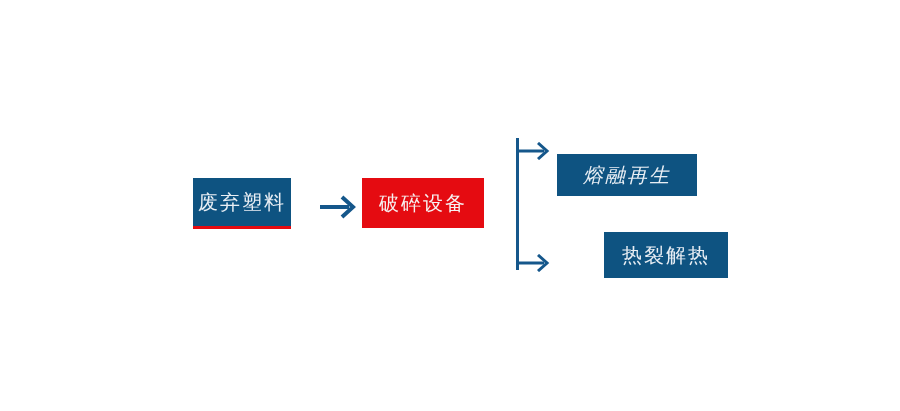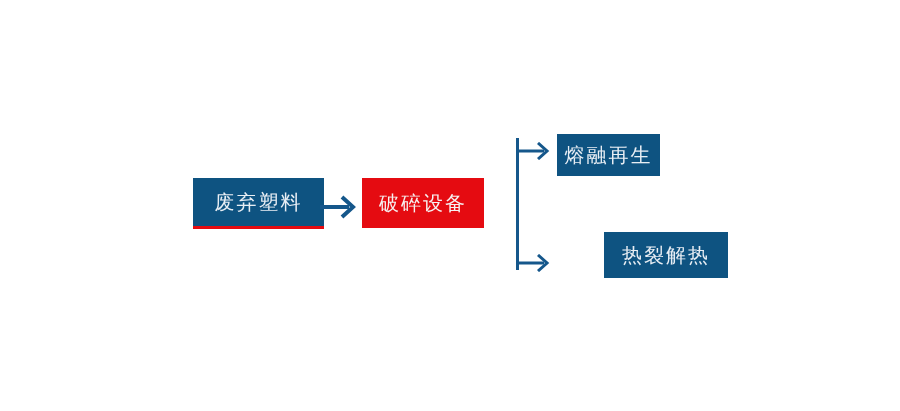--- a/index.html
+++ b/index.html
@@ -29,30 +29,30 @@
   .node.blue {
     background: var(--box-blue, #0e5381);
     color: var(--box-text-blue-bg, #e8eef4);
   }
   .node.red {
     background: var(--box-red, #e50b11);
     color: var(--box-text-red-bg, #f6f1f1);
   }
   .node.src {
     left: 193px; top: 178px;
-    width: 131px; height: 51px;
+    width: 98px; height: 51px;
     border-bottom: 3px solid var(--underline-red, #e50b11);
   }
   .node.proc {
     left: 362px; top: 178px;
     width: 122px; height: 50px; text-align: right;
   }
   .node.out1 {
-    left: 557px; top: 134px;
-    width: 103px; height: 42px;
+    left: 557px; top: 154px;
+    width: 140px; height: 42px; font-style: italic;
   }
   .node.out2 {
     left: 556px; top: 232px;
     width: 124px; height: 46px; margin-left: 48px;
   }
   .arrow-main {
     position: absolute;
     left: 320px; top: 194px;
     color: var(--arrow-blue, #15578b);
   }

